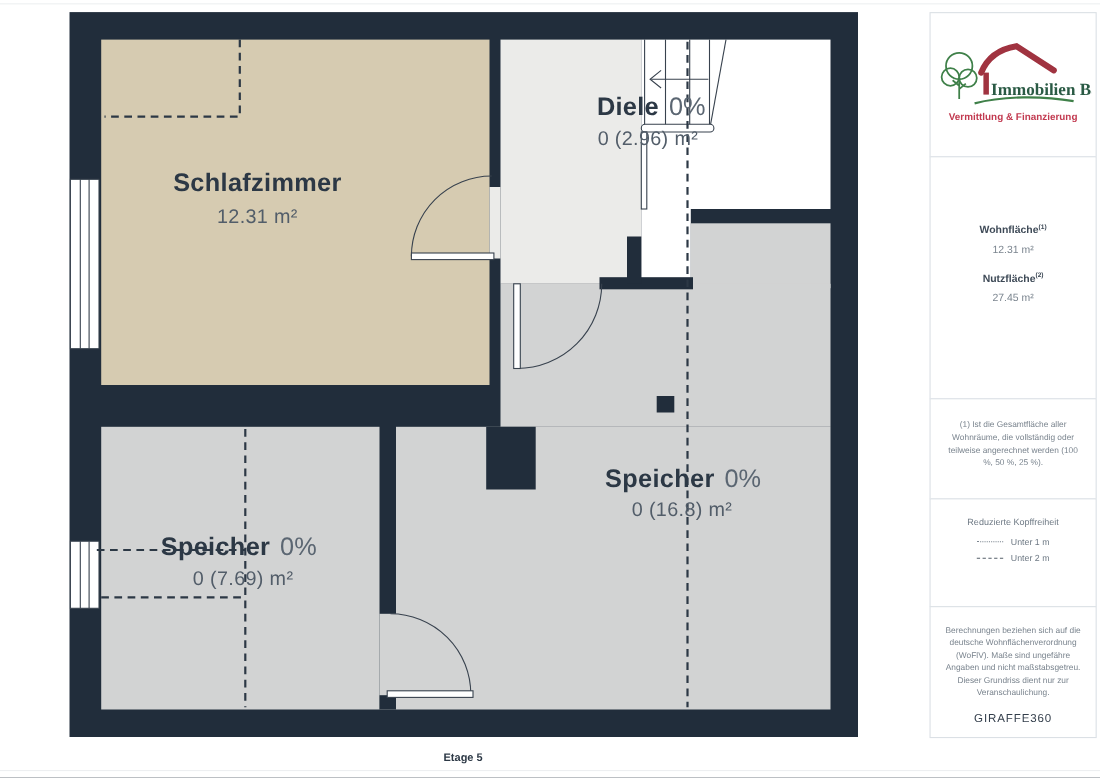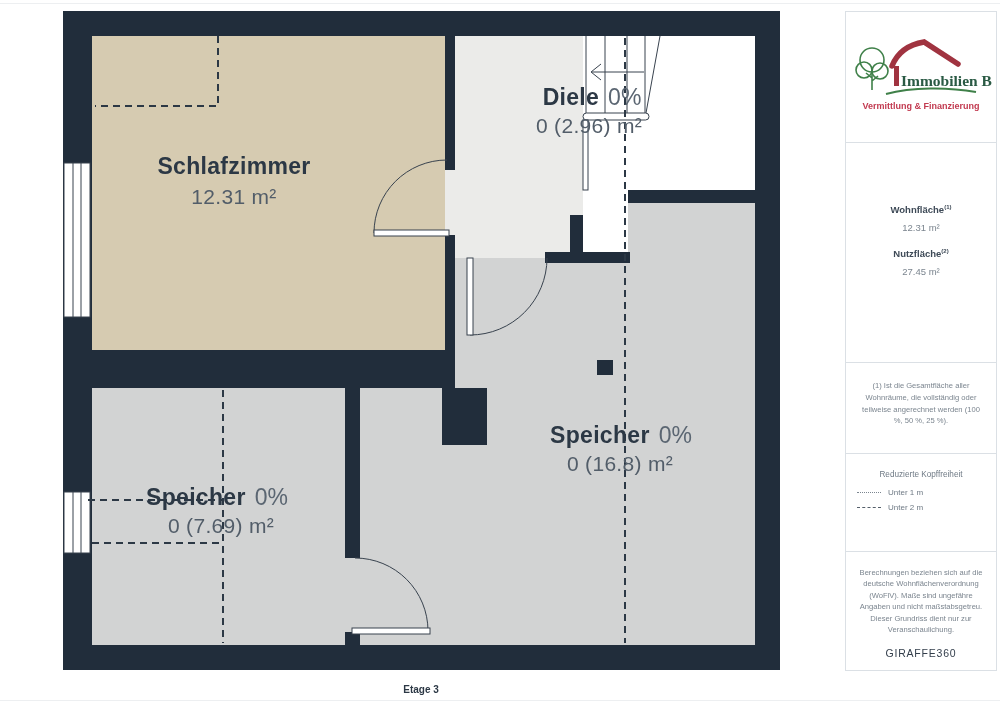--- a/index.html
+++ b/index.html
@@ -5,37 +5,37 @@
   html,body{margin:0;padding:0}
   body{width:1000px;height:707px;position:relative;background:#ffffff;
        font-family:"Liberation Sans","DejaVu Sans",sans-serif;overflow:hidden}
   .hairline{position:absolute;left:0;width:1000px;height:1px;background:#edeff1}
   
   #plan{position:absolute;left:63px;top:11px;width:717px;height:659px}
   .room-label{position:absolute;transform:translate(-50%,-50%);white-space:nowrap;
               color:#2c3845;z-index:5}
   .rn{font-weight:700;font-size:23px;letter-spacing:.3px;color:#2c3845}
   .rp{font-weight:400;font-size:23px;color:#5b6672;margin-left:9px}
-  .ra{font-size:21px;font-weight:400;color:#525d69;letter-spacing:.3px}
+  .ra{font-size:18px;font-weight:400;color:#525d69;letter-spacing:.3px}
   .floor-tag{position:absolute;transform:translate(-50%,-50%);font-size:10px;
              font-weight:700;color:#2c3845;z-index:5}
   
   .sidebar{position:absolute;left:845px;top:12px;width:152px}
   .sbox{border:1px solid #dbe0e5;background:#fff;margin-top:-1px;
         box-sizing:border-box;text-align:center}
   .logo-box{height:132px;display:flex;align-items:center;justify-content:center}
   .sum-box{height:221px;padding-top:46px}
   .sum-label{font-size:9.5px;font-weight:700;color:#3e4a57;margin-top:15px}
   .sum-label sup{font-size:6px}
   .sum-value{font-size:9.5px;color:#7b858f;margin-top:7px}
   .note-box{height:92px;padding:17px 13px}
   .note{font-size:7.6px;line-height:1.55;color:#7b858f;margin:0 0 15px 0}
   .leg-box{height:99px;padding:13px 11px}
   .leg-title{font-size:8.2px;color:#6f7a85;margin:3px 0 9px}
-  .leg-row{display:flex;align-items:center;gap:7px;
+  .leg-row{display:flex;align-items:center;justify-content:center;gap:7px;
            margin:6px 0;font-size:8px;color:#6f7a85}
   .sw-dot{width:24px;height:0;border-top:1.5px dotted #7b858f}
   .sw-dash{width:24px;height:0;border-top:1.5px dashed #555f6a}
   .leg-desc{font-size:7.6px;line-height:1.5;color:#7b858f;margin-top:9px}
   .disc-box{height:120px;padding:15px 11px}
   .disc{font-size:7.6px;line-height:1.5;color:#7b858f;margin:0}
   .brand{margin-top:12px;font-size:10.5px;color:#333e4b;letter-spacing:.8px}
   .brand b{font-weight:400}
   
   .thin{stroke:#38424e;stroke-width:1;fill:none}
@@ -128,21 +128,21 @@
 <div class="room-label" style="left:621px;top:435px">
   <span class="rn">Speicher</span><span class="rp">0%</span>
 </div>
 <div class="room-label ra" style="left:620px;top:464px">0 (16.8) m²</div>
 
 <div class="room-label" style="left:217px;top:497px">
   <span class="rn">Speicher</span><span class="rp">0%</span>
 </div>
 <div class="room-label ra" style="left:221px;top:526px">0 (7.69) m²</div>
 
-<div class="floor-tag" style="left:421px;top:689px">Etage 3</div>
+<div class="floor-tag" style="left:421px;top:689px">Etage 5</div>
 
 <div class="sidebar">
 
   <div class="sbox logo-box">
     <svg width="142" height="102" viewBox="0 0 142 102">
 
       <g stroke="#3f8049" stroke-width="1.6" fill="none">
         <circle cx="22" cy="34" r="12"></circle>
         <circle cx="14" cy="44" r="8"></circle>
         <circle cx="30" cy="45" r="8"></circle>

